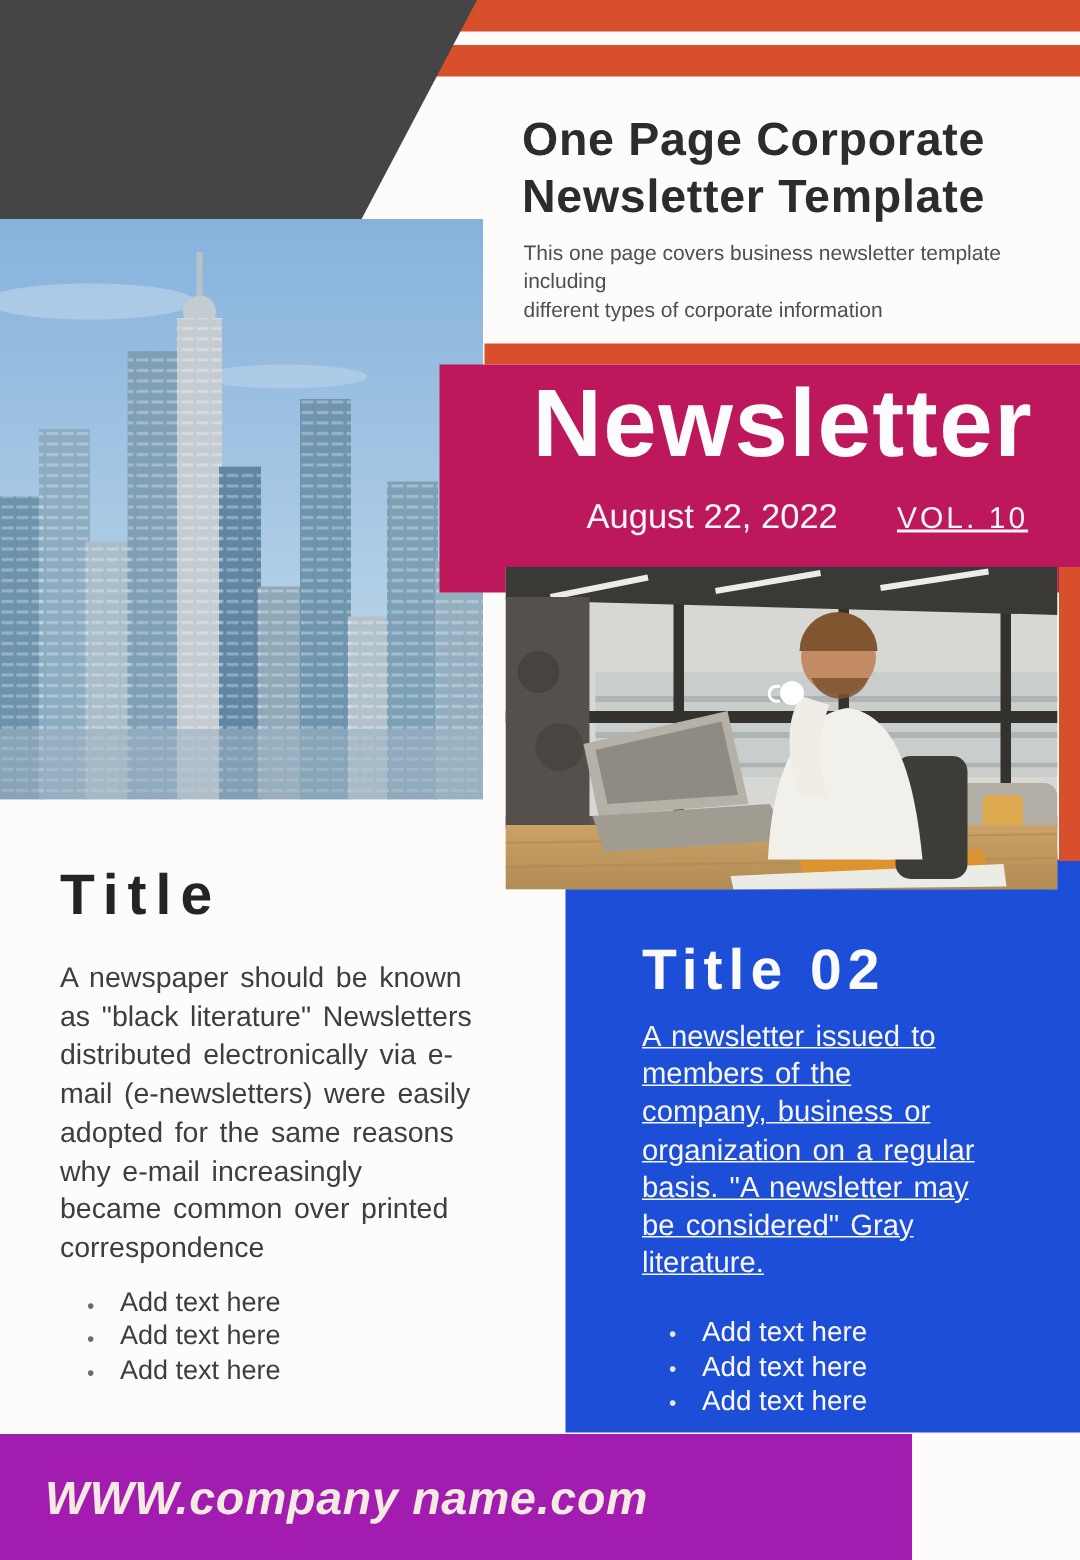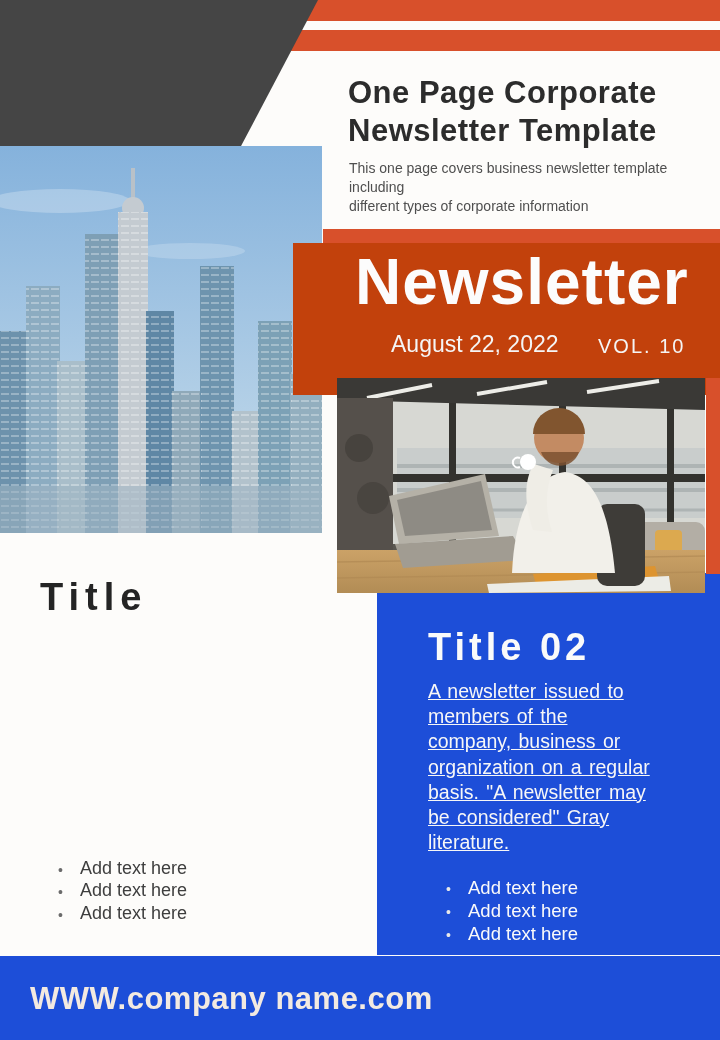--- a/index.html
+++ b/index.html
@@ -15,24 +15,24 @@
         clip-path:polygon(0 0,100% 0,75.8% 100%,0 100%);z-index:3;}
 
   
   .header-title{left:348px;top:74px;font-size:31px;line-height:38px;font-weight:bold;
         color:#2C2C2C;letter-spacing:.5px;white-space:pre-line;z-index:2;}
   .header-subtitle{left:349px;top:159px;font-size:14px;line-height:19px;color:#4F4F4F;
         white-space:pre-line;z-index:2;}
 
   
   .stripe-3{left:323px;top:229px;width:397px;height:14px;z-index:2;}
-  .banner{left:293px;top:243px;width:427px;height:152px;background:#c2410c;z-index:4;}
+  .banner{left:293px;top:243px;width:427px;height:152px;background:#be185d;z-index:4;}
   .banner-title{left:62px;top:2px;font-size:64px;font-weight:bold;color:#FCFCFC;letter-spacing:1px;}
   .banner-date{left:66px;top:88px;font-size:23px;color:#F5F5F5;margin-left:32px;}
-  .banner-volume{left:305px;top:92px;font-size:20px;letter-spacing:2px;color:#F5F5F5;}
+  .banner-volume{left:305px;top:92px;font-size:20px;letter-spacing:2px;color:#F5F5F5;text-decoration:underline;}
 
   
   .city-photo{left:0;top:146px;width:322px;height:387px;z-index:1;}
   .office-photo{left:337px;top:378px;width:368px;height:215px;z-index:5;}
   .v-bar{left:706px;top:378px;width:14px;height:196px;z-index:4;}
 
   
   .s1-heading{left:40px;top:576px;font-size:38px;font-weight:bold;color:#242424;letter-spacing:6px;}
   .s1-body{left:40px;top:640px;width:330px;font-size:19px;line-height:25.7px;color:#3E3E3E;
         word-spacing:2.5px;white-space:pre-line;}
@@ -44,21 +44,21 @@
 
   
   .panel{left:377px;top:573px;width:408px;height:382px;background:#1d4ed8;z-index:2;}
   .s2-heading{left:51px;top:53px;font-size:38px;font-weight:bold;color:#FAFAFA;letter-spacing:4px;}
   .s2-body{left:51px;top:106px;width:280px;font-size:19.5px;line-height:25.2px;color:#F7F7F7;
         word-spacing:2px;white-space:pre-line;text-decoration:underline;}
   .s2-list{left:51px;top:287px;font-size:18.5px;line-height:23px;color:#FAFAFA;}
   .s2-list li::before{color:#e8e8e8;font-size:14px;top:2px;}
 
   
-  .footer{left:0;top:956px;width:720px;height:84px;background:#1d4ed8;z-index:2;}
+  .footer{left:0;top:956px;width:608px;height:84px;background:#a21caf;z-index:2;font-style:italic;}
   .footer-site{left:30px;top:25px;font-size:31px;font-weight:bold;letter-spacing:.5px;color:#F3EAE1;}
 </style>
 </head>
 <body>
 
 <div class="page">
 
   <div class="abs stripe stripe-1"></div>
   <div class="abs stripe stripe-2"></div>
   <div class="abs angled-shape"></div>
@@ -173,20 +173,28 @@
     <circle cx="222" cy="60" r="25" fill="#C38B63"></circle>
     <path d="M196,56 A26,26 0 0 1 248,56 Z" fill="#81552F"></path>
     <path d="M204,74 A20,20 0 0 0 242,74 Z" fill="#7C5130" opacity="0.85"></path>
     <circle cx="191" cy="84" r="8" fill="#FFFFFF"></circle>
     <path d="M183,80 a5,5 0 1 0 0,9" fill="none" stroke="#FFFFFF" stroke-width="2"></path>
   </svg>
 
   <div class="abs stripe v-bar"></div>
 
   <div class="abs s1-heading">Title</div>
+  <div class="abs s1-body">A newspaper should be known
+as "black literature" Newsletters
+distributed electronically via e-
+mail (e-newsletters) were easily
+adopted for the same reasons
+why e-mail increasingly
+became common over printed
+correspondence</div>
   <ul class="abs bullet-list s1-list">
     <li>Add text here</li>
     <li>Add text here</li>
     <li>Add text here</li>
   </ul>
 
   <div class="abs panel">
     <div class="abs s2-heading">Title 02</div>
     <div class="abs s2-body">A newsletter issued to
 members of the

